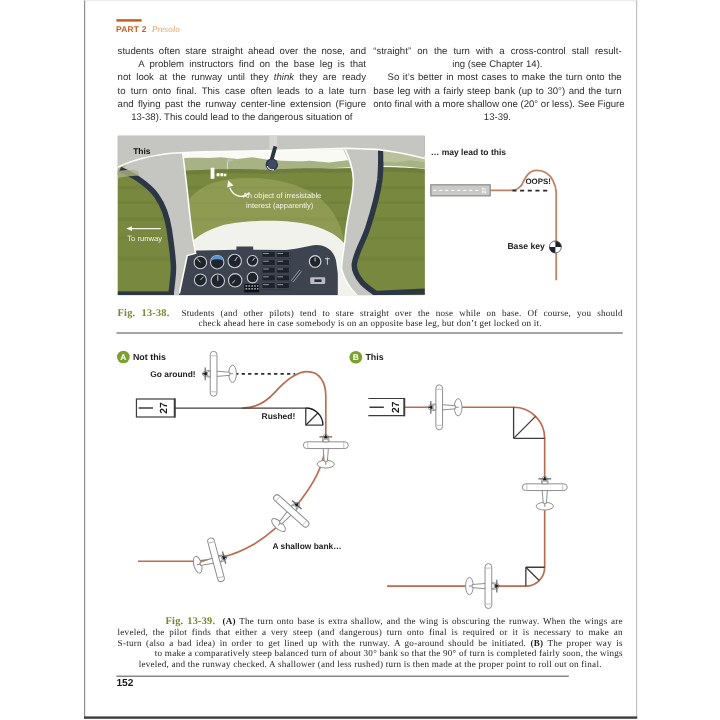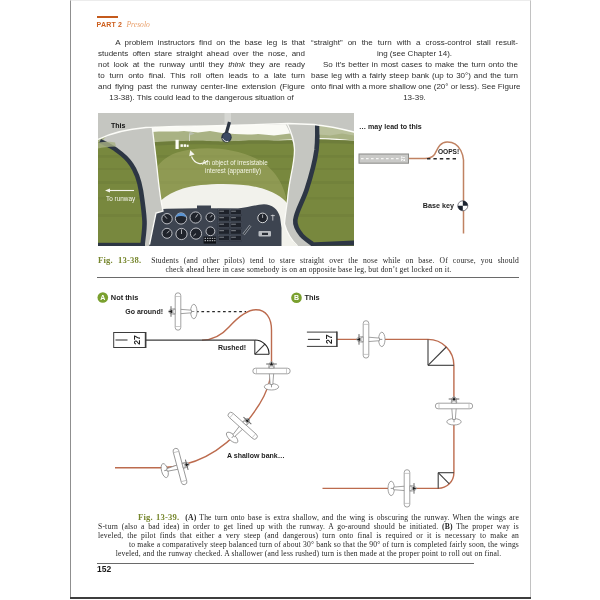--- a/index.html
+++ b/index.html
@@ -16,24 +16,24 @@
 
   <div class="abs" style="left:70px;top:0;width:459px;height:597px;background:#ffffff;border-left:1px solid #8f8f8f;border-right:1px solid #c2c2c2;border-top:1px solid #ececec;"></div>
 
   <div class="abs" style="left:70px;top:597px;width:461px;height:2.2px;background:#3d3d3d;"></div>
 
   <div class="abs" style="left:96.6px;top:16px;width:21.7px;height:2px;background:#c45a1c;"></div>
 
   <div class="abs" style="left:96.6px;top:20px;font-size:7px;font-weight:bold;color:#cd5f1e;letter-spacing:0.2px;">PART 2&nbsp;&nbsp;<span style="font-family:'Liberation Serif',serif;font-weight:normal;font-style:italic;color:#e9a06c;font-size:7.6px;letter-spacing:0;">Presolo</span></div>
 
   <div class="abs" style="left:98px;top:38.2px;width:207px;font-size:8px;color:#2e2e2e;">
+    <div class="jline">students often stare straight ahead over the nose, and</div>
     <div class="jline">&nbsp;&nbsp;&nbsp;&nbsp;A problem instructors find on the base leg is that</div>
-    <div class="jline">students often stare straight ahead over the nose, and</div>
     <div class="jline">not look at the runway until they <i>think</i> they are ready</div>
-    <div class="jline">to turn onto final. This roll often leads to a late turn</div>
+    <div class="jline">to turn onto final. This case often leads to a late turn</div>
     <div class="jline">and flying past the runway center-line extension (Figure</div>
     <div class="jlast">13-38). This could lead to the dangerous situation of</div>
   </div>
 
   <div class="abs" style="left:311px;top:38.2px;width:207px;font-size:8px;color:#2e2e2e;">
     <div class="jline">“straight” on the turn with a cross-control stall result-</div>
     <div class="jlast">ing (see Chapter 14).</div>
     <div class="jline">&nbsp;&nbsp;&nbsp;&nbsp;So it’s better in most cases to make the turn onto the</div>
     <div class="jline">base leg with a fairly steep bank (up to 30°) and the turn</div>
     <div class="jline">onto final with a more shallow one (20° or less). See Figure</div>
@@ -315,22 +315,22 @@
 
     <use href="#plane" transform="translate(281,51.4) rotate(-90)"></use>
 
     <use href="#plane" transform="translate(369,118) rotate(0)"></use>
 
     <use href="#plane" transform="translate(322,200.4) rotate(90)"></use>
   </svg>
 
   <div class="abs cap" style="left:98px;top:512.5px;width:421px;">
     <div class="jline" style="height:9.05px;line-height:9.05px;"><span class="figlbl" style="font-size:8.6px;margin-left:40px;">Fig. 13-39.</span>&nbsp;&nbsp;<b>(A)</b> The turn onto base is extra shallow, and the wing is obscuring the runway. When the wings are</div>
+    <div class="jline" style="height:9.05px;line-height:9.05px;">leveled, the pilot finds that either a very steep (and dangerous) turn onto final is required or it is necessary to make an</div>
     <div class="jline" style="height:9.05px;line-height:9.05px;">S-turn (also a bad idea) in order to get lined up with the runway. A go-around should be initiated. <b>(B)</b> The proper way is</div>
-    <div class="jline" style="height:9.05px;line-height:9.05px;">leveled, the pilot finds that either a very steep (and dangerous) turn onto final is required or it is necessary to make an</div>
     <div class="jline" style="height:9.05px;line-height:9.05px;margin-left:31px;">to make a comparatively steep balanced turn of about 30° bank so that the 90° of turn is completed fairly soon, the wings</div>
     <div class="jlast" style="height:9.05px;line-height:9.05px;">leveled, and the runway checked. A shallower (and less rushed) turn is then made at the proper point to roll out on final.</div>
   </div>
 
   <div class="abs" style="left:97px;top:563px;width:377px;height:1px;background:#6a6a6a;"></div>
 
   <div class="abs" style="left:97px;top:564px;font-size:8.5px;font-weight:bold;color:#1a1a1a;">152</div>
 </div>
 
 </body></html>

